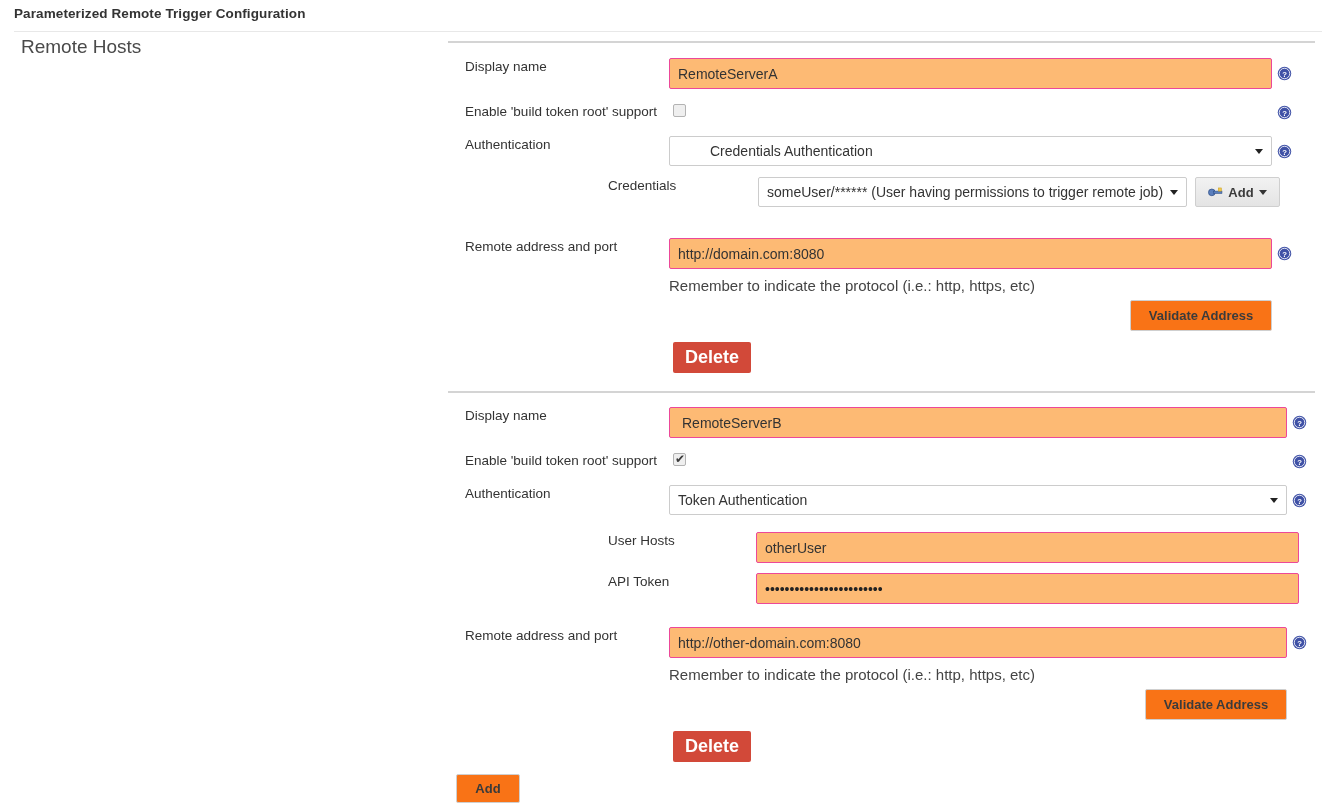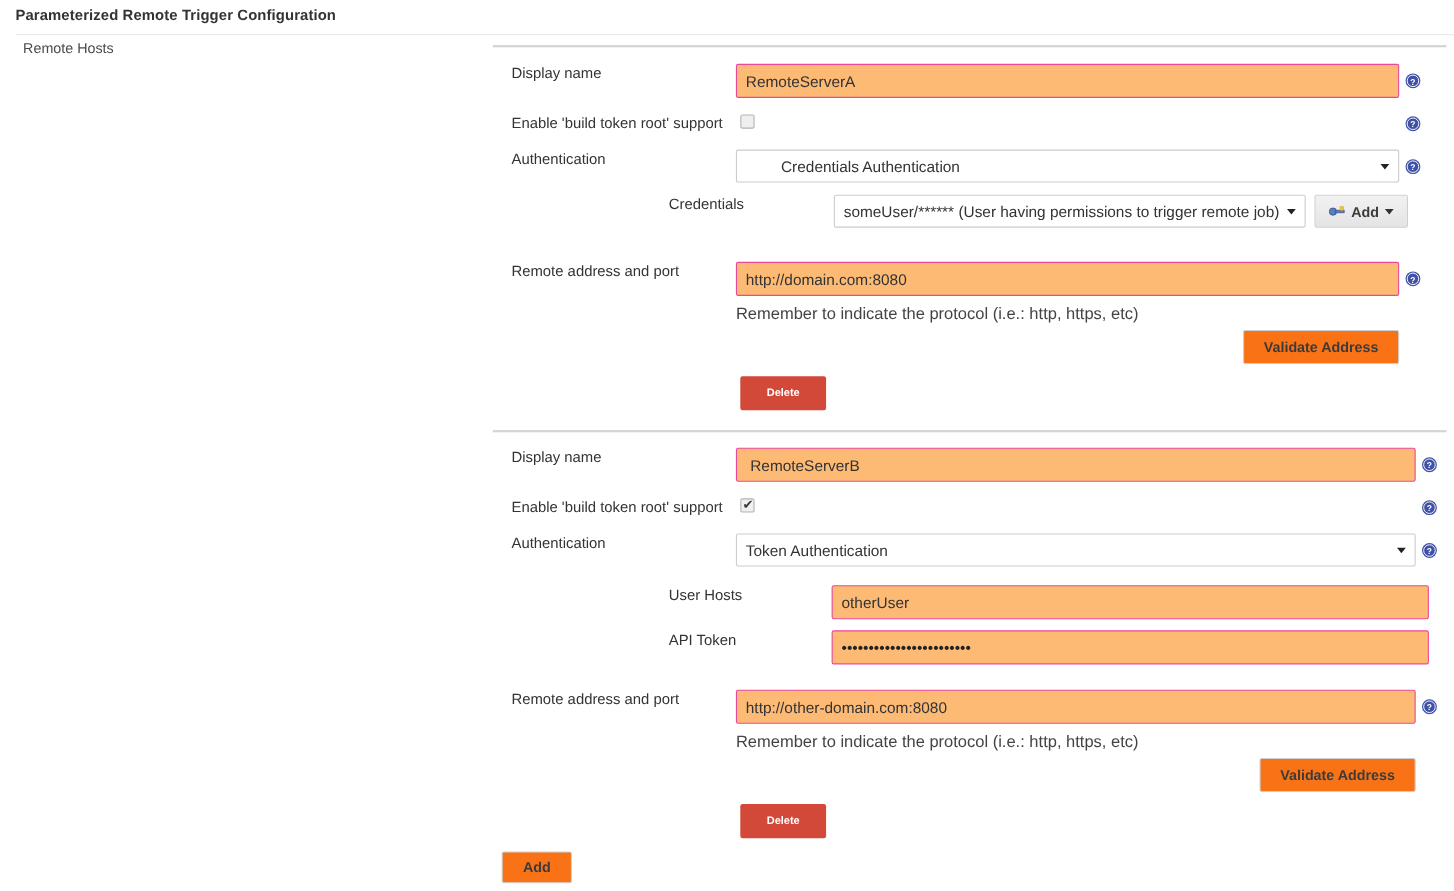--- a/index.html
+++ b/index.html
@@ -24,21 +24,21 @@
   }
   .top-rule {
     position: absolute;
     left: 14px; top: 31px;
     width: 1308px; height: 1px;
     background: #e8e8e8;
   }
   .section-label {
     position: absolute;
     left: 21px; top: 36px;
-    font-size: 13px;
+    font-size: 19px;
     color: #4a4a4a;
   }
   .sidebar-rule {
     position: absolute;
     left: 448px; top: 41px;
     width: 867px; height: 2px;
     background: #d4d4d4;
   }
 
   
@@ -125,21 +125,21 @@
     align-items: center;
     justify-content: center;
     cursor: pointer;
   }
   .btn-red {
     position: absolute;
     background: #d24939;
     border: none;
     border-radius: 2px;
     font-family: "Liberation Sans", sans-serif;
-    font-size: 10px;
+    font-size: 18px;
     font-weight: bold;
     color: #ffffff;
     display: flex;
     align-items: center;
     justify-content: center;
     cursor: pointer;
   }
   .btn-add-cred {
     position: absolute;
     background: linear-gradient(#f2f2f2, #e4e4e4);

